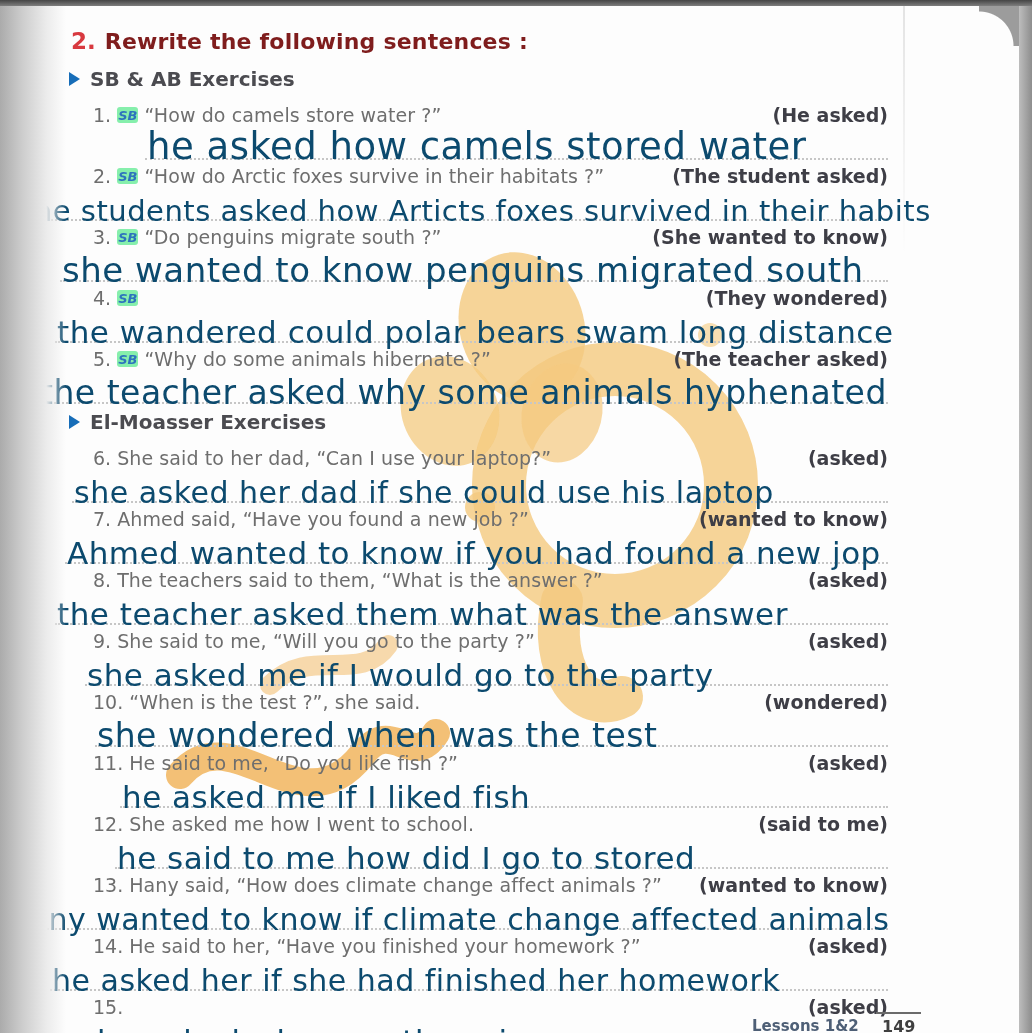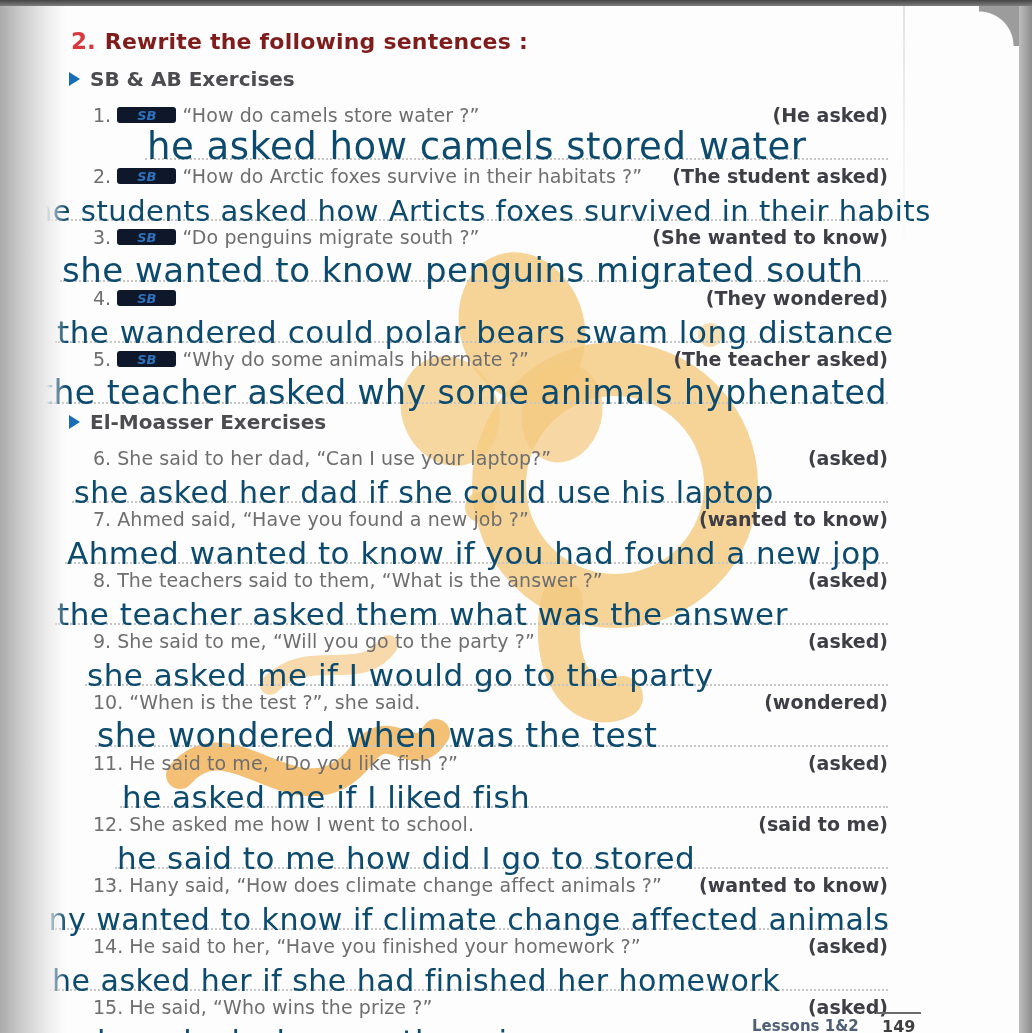--- a/index.html
+++ b/index.html
@@ -30,22 +30,22 @@
   .title-num{color:#d8393f;font-weight:bold;font-size:23px;}
   .title-text{color:#7f1d1d;font-weight:bold;font-size:22px;letter-spacing:.2px;}
 
   .section-row{padding-left:4px;display:flex;gap:10px;align-items:center;margin:6px 0 10px;}
   .tri{width:0;height:0;border-left:11px solid #176db8;border-top:7px solid transparent;border-bottom:7px solid transparent;}
   .section-label{color:#4b4b50;font-weight:bold;font-size:20px;}
 
   .item{margin-bottom:2px;}
   .q-row{position:relative;padding-left:28px;height:27px;display:flex;align-items:center;gap:6px;white-space:nowrap;}
   .q-num{color:#6e6e6e;font-size:19px;}
-  .badge{background:#0f172a;color:#2d73bd;font-style:italic;font-weight:bold;font-size:13px;
-    padding:2px 20px 1px;border-radius:3px;line-height:1;}
+  .badge{background:#86efac;color:#2d73bd;font-style:italic;font-weight:bold;font-size:13px;
+    padding:2px 1px 1px;border-radius:3px;line-height:1;}
   .q-text{color:#6e6e6e;font-size:19px;letter-spacing:.1px;}
   .hint{position:absolute;right:0;top:3px;color:#3e3e46;font-weight:bold;font-size:19px;}
   .a-row{position:relative;height:30px;border-bottom:2px dotted #c6c6c6;white-space:nowrap;}
   .a-text{position:absolute;left:2px;bottom:-7px;color:#0c4a6e;line-height:1;letter-spacing:.5px;}
 
   .footer-lessons{position:absolute;left:752px;top:1017px;color:#4e5f76;font-weight:bold;font-size:15px;z-index:4;white-space:nowrap;}
   .footer-page{position:absolute;left:876px;top:1012px;color:#3f3f3f;font-weight:bold;font-size:16px;
     border-top:2px solid #6b6b6b;padding:3px 6px 0;z-index:4;}
 </style>
 </head>
@@ -227,21 +227,20 @@
           <span class="q-text">He said to her, “Have you finished your homework ?”</span>
           <span class="hint">(asked)</span>
         </div>
         <div class="a-row" style="margin-left: -15px; width: 838px;">
           <span class="a-text" style="font-size: 30px;">he asked her if she had finished her homework</span>
         </div>
       </div>
       <div class="item">
         <div class="q-row">
           <span class="q-num">15.</span>
-          <span class="q-text">He said, “Who wins the prize ?”</span>
           <span class="hint">(asked)</span>
         </div>
         <div class="a-row" style="margin-left: 30px; width: 793px;">
           <span class="a-text" style="font-size: 31px;">he asked who won the prize</span>
         </div>
       </div>
     </div>
 </div>
 
 <div class="footer-lessons">Lessons 1&amp;2</div>

